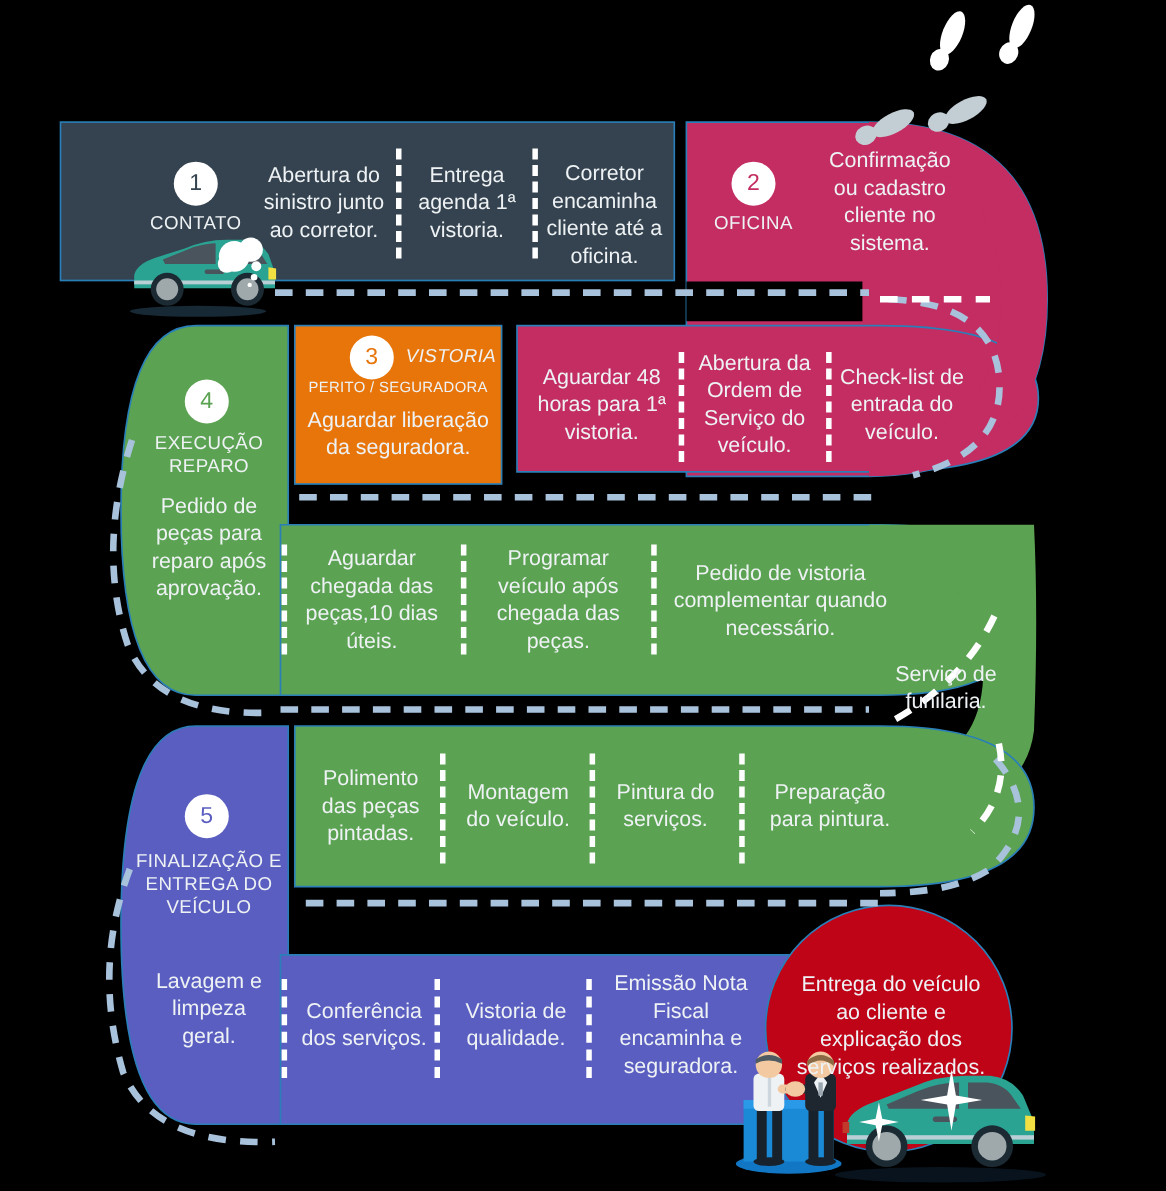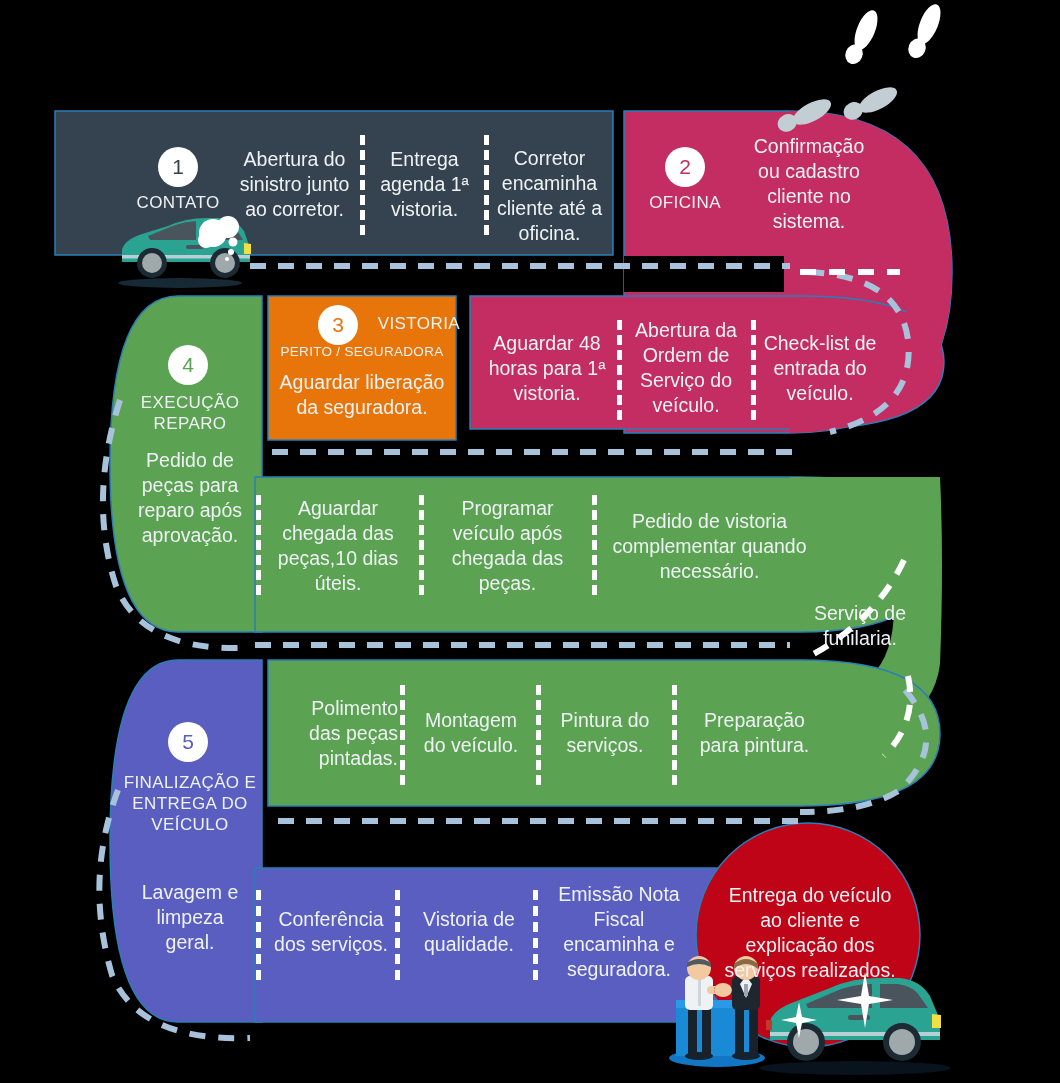--- a/index.html
+++ b/index.html
@@ -212,21 +212,21 @@
   <div class="divider" style="left:360px; top:135px; height:100px;"></div>
   <div class="cell" style="left:368px; top:124px; width:113px; height:120px;">Entrega agenda 1ª vistoria.</div>
   <div class="divider" style="left:484px; top:135px; height:100px;"></div>
   <div class="cell" style="left:492px; top:136px; width:115px; height:120px;">Corretor encaminha cliente até a oficina.</div>
 
   <div class="stepnum" style="left:665px; top:147px; color:#c32d62;">2</div>
   <div class="steplabel" style="left:625px; top:192px; width:120px;">OFICINA</div>
   <div class="cell" style="left:744px; top:124px; width:130px; height:120px;">Confirmação ou cadastro cliente no sistema.</div>
 
   <div class="stepnum" style="left:318px; top:305px; color:#e8750a;">3</div>
-  <div class="steplabel" style="left:360px; top:313px; width:100px; text-align:right;">VISTORIA</div>
+  <div class="steplabel" style="left:360px; top:313px; width:100px; text-align:center;font-style:italic;">VISTORIA</div>
   <div class="steplabel tiny" style="left:272px; top:343px; width:180px;">PERITO / SEGURADORA</div>
   <div class="cell" style="left:270px; top:368px; width:184px; height:54px;">Aguardar liberação da seguradora.</div>
 
   <div class="cell" style="left:482px; top:312px; width:130px; height:112px;">Aguardar 48 horas para 1ª vistoria.</div>
   <div class="divider" style="left:617px; top:320px; height:100px;"></div>
   <div class="cell" style="left:625px; top:312px; width:122px; height:112px;">Abertura da Ordem de Serviço do veículo.</div>
   <div class="divider" style="left:751px; top:320px; height:100px;"></div>
   <div class="cell" style="left:759px; top:312px; width:122px; height:112px;">Check-list de entrada do veículo.</div>
 
   <div class="stepnum" style="left:168px; top:345px; color:#5ba352;">4</div>
@@ -234,21 +234,21 @@
   <div class="cell" style="left:128px; top:448px; width:124px; height:100px;">Pedido de peças para reparo após aprovação.</div>
 
   <div class="divider" style="left:256px; top:495px; height:100px;"></div>
   <div class="cell" style="left:268px; top:488px; width:140px; height:115px;">Aguardar chegada das peças,10 dias úteis.</div>
   <div class="divider" style="left:419px; top:495px; height:100px;"></div>
   <div class="cell" style="left:430px; top:488px; width:155px; height:115px;">Programar veículo após chegada das peças.</div>
   <div class="divider" style="left:592px; top:495px; height:100px;"></div>
   <div class="cell" style="left:602px; top:496px; width:215px; height:100px;">Pedido de vistoria complementar quando necessário.</div>
   <div class="cell" style="left:790px; top:598px; width:140px; height:56px;">Serviço de funilaria.</div>
 
-  <div class="cell" style="left:272px; top:678px; width:130px; height:110px;text-align:right;">Polimento das peças pintadas.</div>
+  <div class="cell" style="left:272px; top:678px; width:130px; height:110px;">Polimento das peças pintadas.</div>
   <div class="divider" style="left:400px; top:685px; height:100px;"></div>
   <div class="cell" style="left:410px; top:678px; width:122px; height:110px;">Montagem do veículo.</div>
   <div class="divider" style="left:536px; top:685px; height:100px;"></div>
   <div class="cell" style="left:546px; top:678px; width:118px; height:110px;">Pintura do serviços.</div>
   <div class="divider" style="left:672px; top:685px; height:100px;"></div>
   <div class="cell" style="left:682px; top:678px; width:145px; height:110px;">Preparação para pintura.</div>
 
   <div class="stepnum" style="left:168px; top:722px; color:#5a5ec0;">5</div>
   <div class="steplabel" style="left:120px; top:772px; width:140px;">FINALIZAÇÃO E ENTREGA DO VEÍCULO</div>
 

